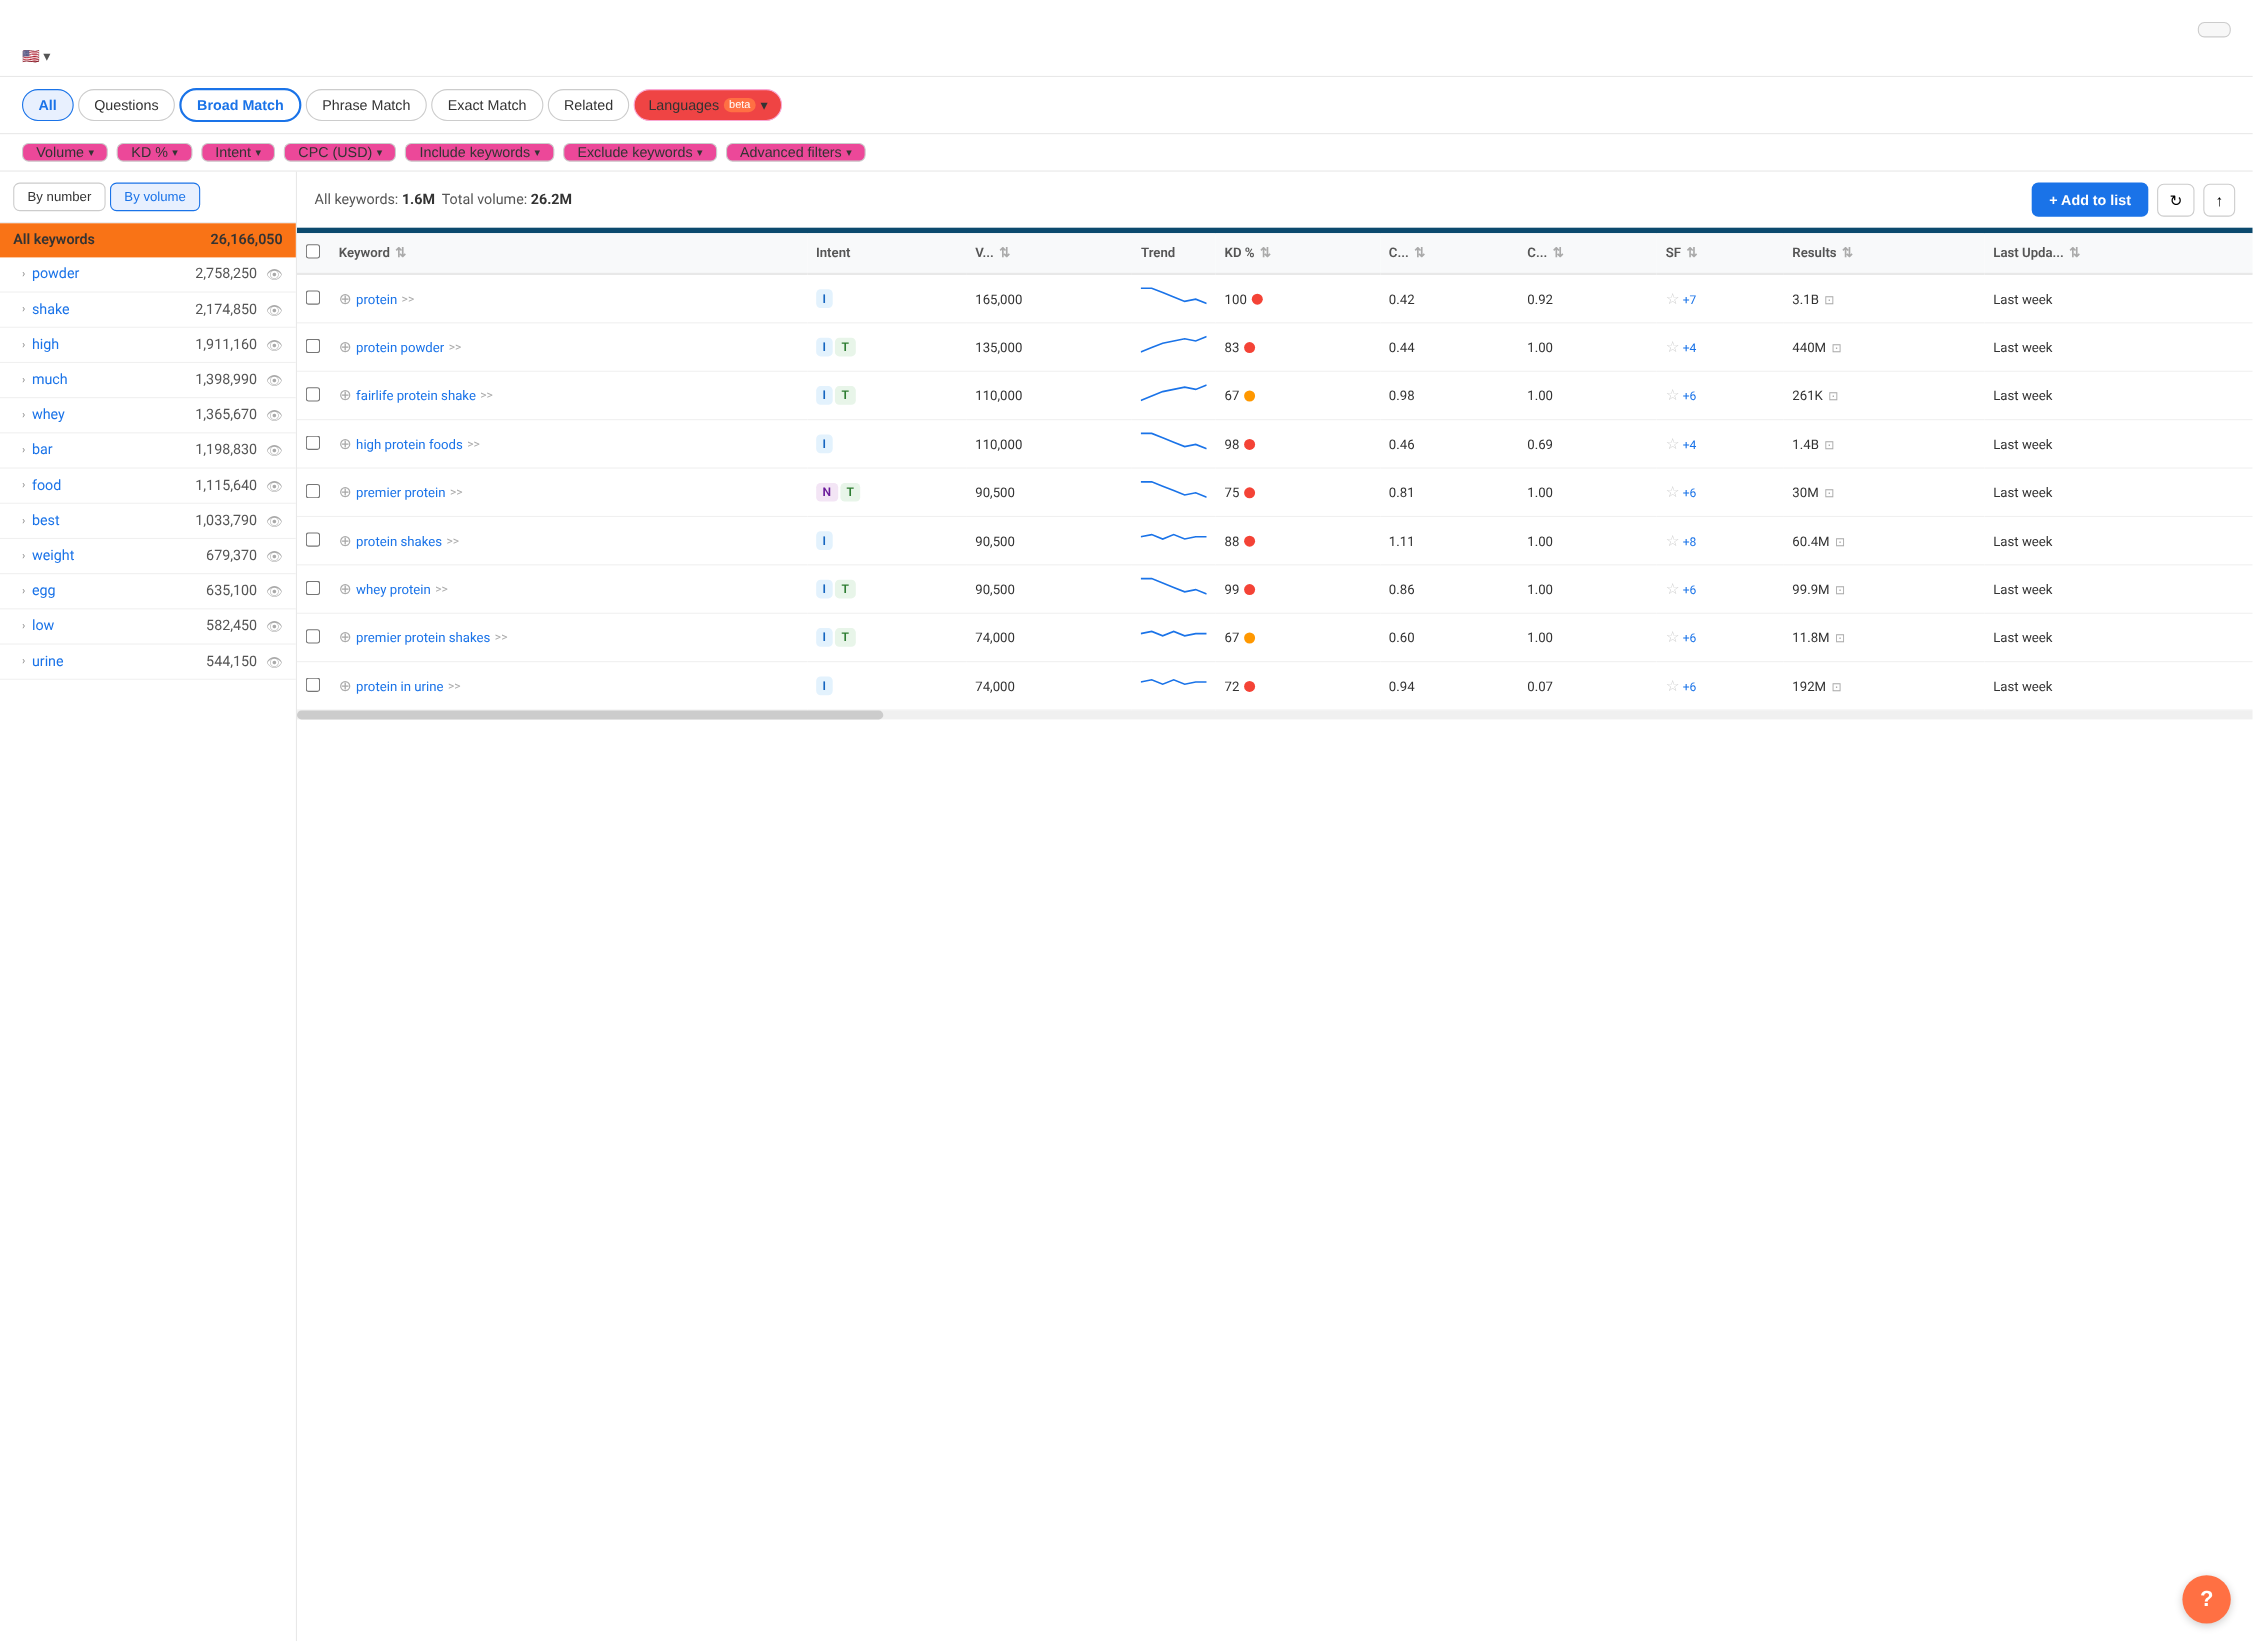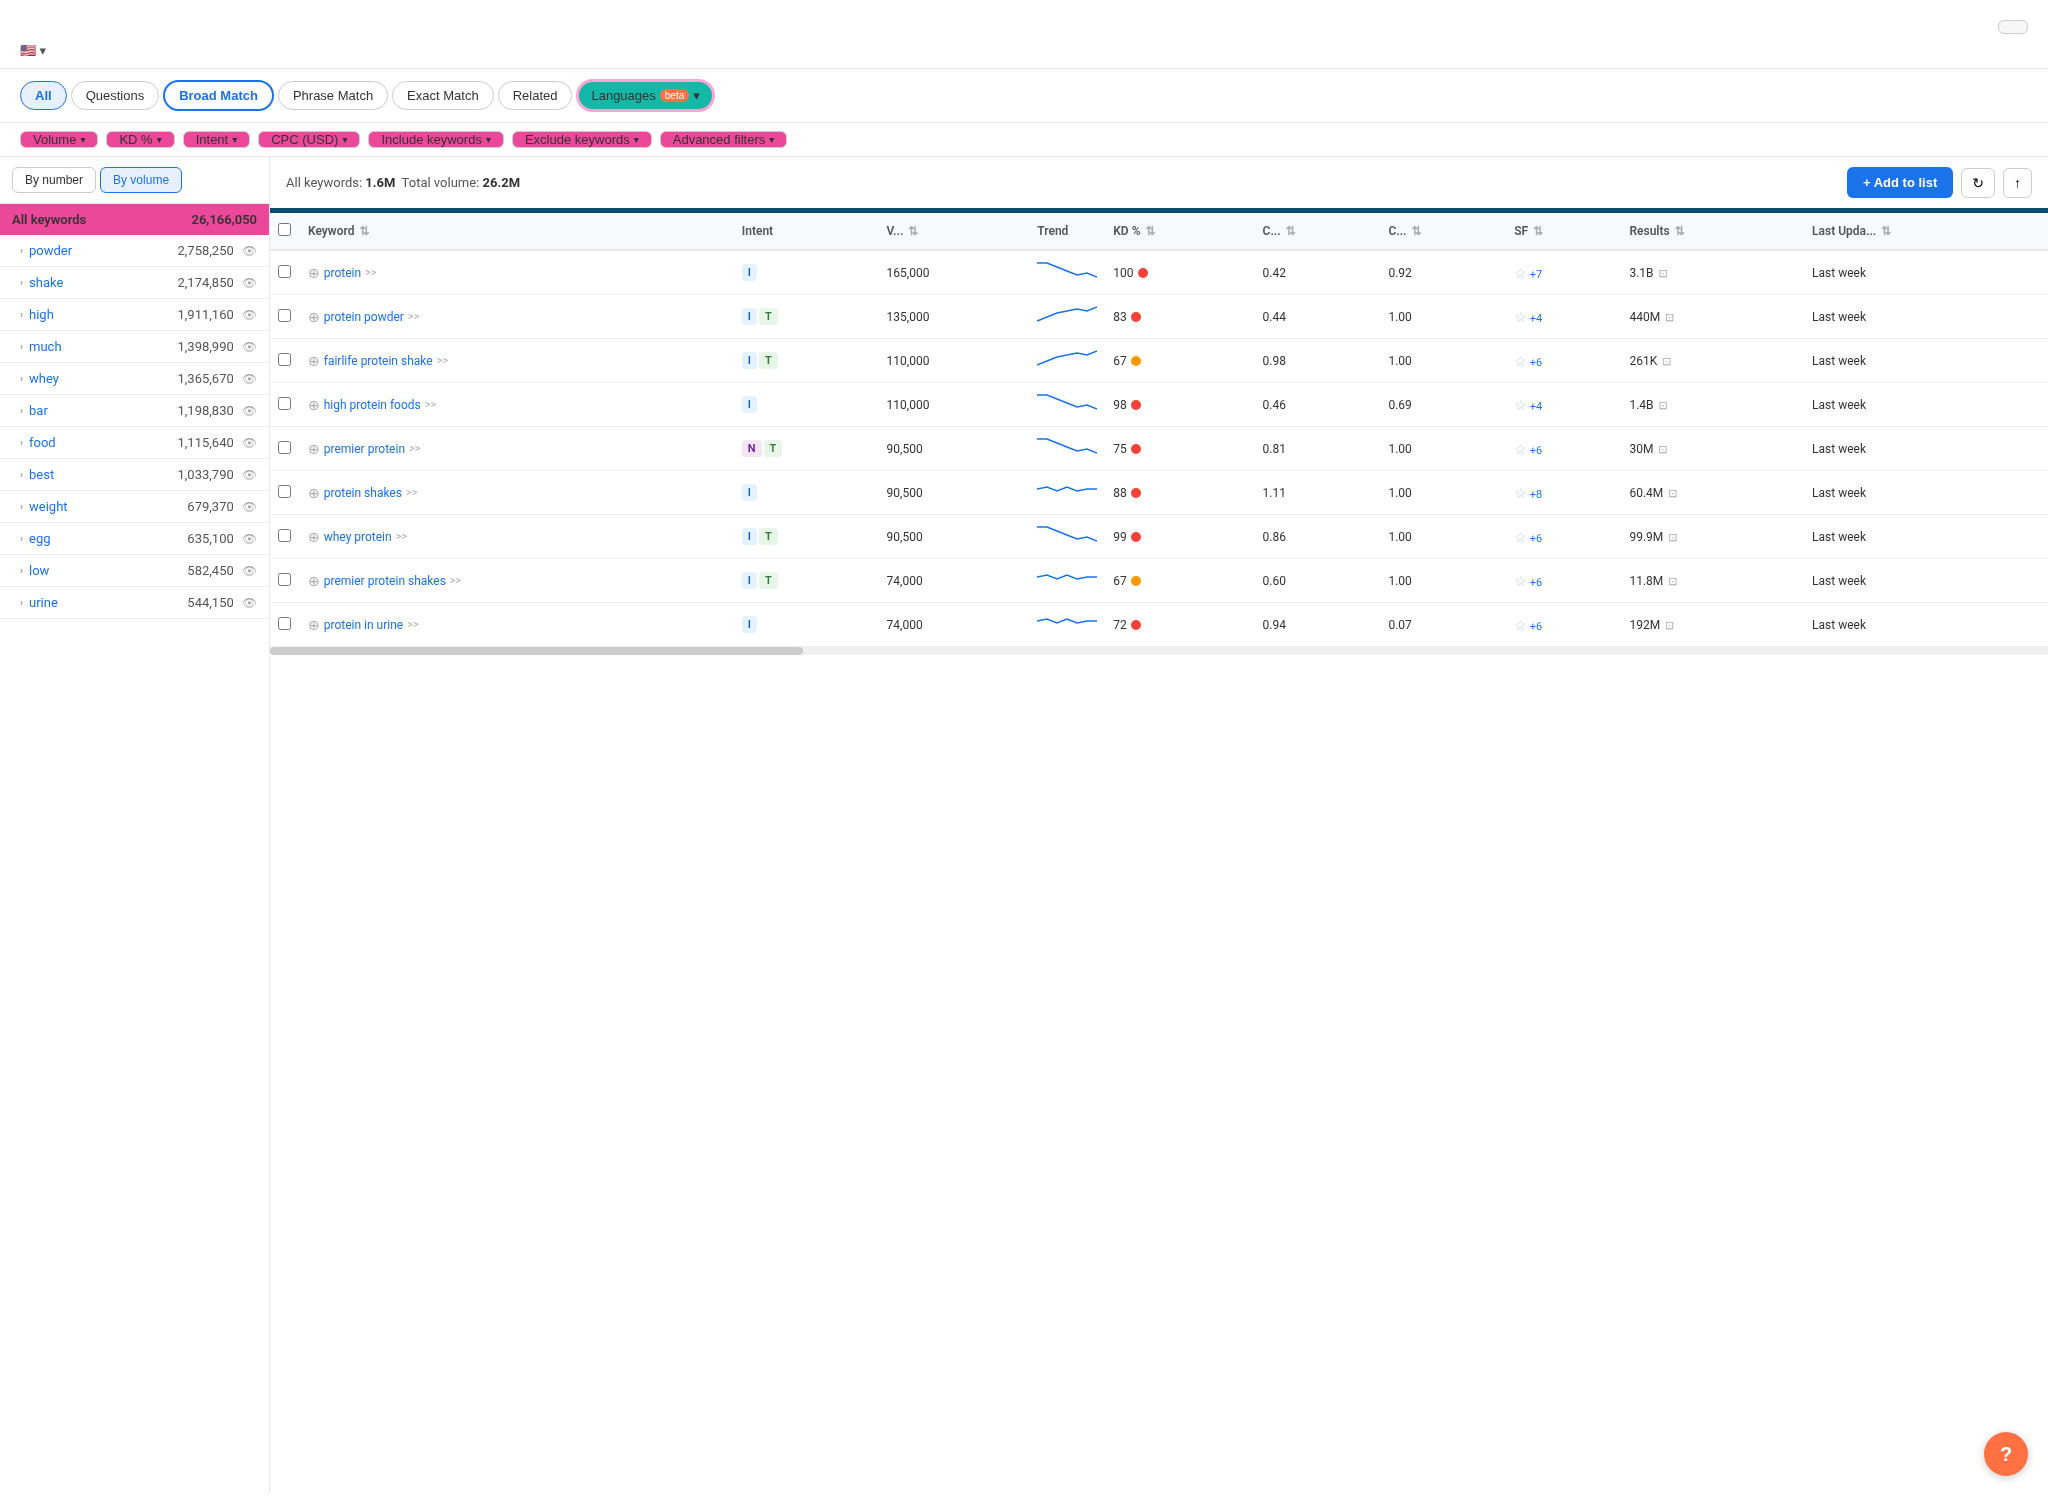--- a/index.html
+++ b/index.html
@@ -10,34 +10,34 @@
     .page-title { font-size: 18px; font-weight: 700; }
     .page-title span { color: #888; font-weight: 400; margin-left: 6px; }
     .view-history-btn { border: 1px solid #ccc; background: #f7f7f7; padding: 6px 14px; border-radius: 6px; cursor: pointer; font-size: 13px; color: #333; }
     .subtitle { font-size: 13px; color: #555; }
     .subtitle a { color: #1a73e8; text-decoration: none; }
 
     .tabs-row { display: flex; align-items: center; padding: 10px 20px; gap: 4px; border-bottom: 1px solid #e8e8e8; }
     .tab { padding: 6px 14px; border-radius: 20px; border: 1px solid #ccc; background: #fff; cursor: pointer; font-size: 13px; color: #333; white-space: nowrap; }
     .tab.active { border-color: #1a73e8; background: #e8f0fe; color: #1a73e8; font-weight: 600; }
     .tab.selected { border-color: #1a73e8; background: #fff; color: #1a73e8; font-weight: 600; border-width: 2px; }
-    .lang-btn { display: flex; align-items: center; gap: 4px; padding: 6px 12px; border-radius: 20px; border: 3px solid #f9a8d4; background: #14b8a6; cursor: pointer; font-size: 13px; color: #333; }
+    .lang-btn { display: flex; align-items: center; gap: 4px; padding: 6px 12px; border-radius: 20px; border: 1px solid #f9a8d4; background: #ef4444; cursor: pointer; font-size: 13px; color: #333; }
     .beta-badge { background: #ff7043; color: #fff; font-size: 10px; padding: 1px 5px; border-radius: 8px; }
 
     .filters-row { display: flex; align-items: center; padding: 8px 20px; gap: 8px; border-bottom: 1px solid #e8e8e8; flex-wrap: wrap; }
     .filter-btn { display: flex; align-items: center; gap: 4px; padding: 0 12px; border-radius: 6px; border: 1px solid #ccc; background: #ec4899; cursor: pointer; font-size: 13px; color: #333; }
     .filter-btn .arrow { font-size: 10px; }
 
     .main-content { display: flex; height: calc(100vh - 160px); }
 
     .sidebar { width: 270px; border-right: 1px solid #e8e8e8; overflow-y: auto; flex-shrink: 0; }
     .sidebar-header { display: flex; gap: 4px; padding: 10px 12px; border-bottom: 1px solid #e8e8e8; }
     .sort-btn { padding: 5px 12px; border-radius: 6px; border: 1px solid #ccc; background: #fff; cursor: pointer; font-size: 12px; color: #333; }
     .sort-btn.active { border-color: #1a73e8; background: #e8f0fe; color: #1a73e8; }
-    .sidebar-all-row { display: flex; justify-content: space-between; align-items: flex-start; padding: 8px 12px; background: #ec4899; font-weight: 600; font-size: 13px; }
+    .sidebar-all-row { display: flex; justify-content: space-between; align-items: flex-start; padding: 8px 12px; background: #f97316; font-weight: 600; font-size: 13px; }
     .sidebar-item { display: flex; justify-content: space-between; align-items: center; padding: 8px 12px 8px 20px; border-bottom: 1px solid #f0f0f0; cursor: pointer; }
     .sidebar-item-left { display: flex; align-items: center; gap: 6px; }
     .chevron-icon { color: #888; font-size: 10px; }
     .keyword-label { color: #1a73e8; font-size: 13px; }
     .volume-val { color: #555; font-size: 13px; }
     .eye-icon { color: #aaa; font-size: 12px; margin-left: 4px; }
 
     .table-area { flex: 1; overflow: auto; }
     .table-toolbar { display: flex; justify-content: space-between; align-items: center; padding: 10px 16px; border-bottom: 5px solid #0c4a6e; }
     .table-stats { font-size: 13px; color: #555; }

